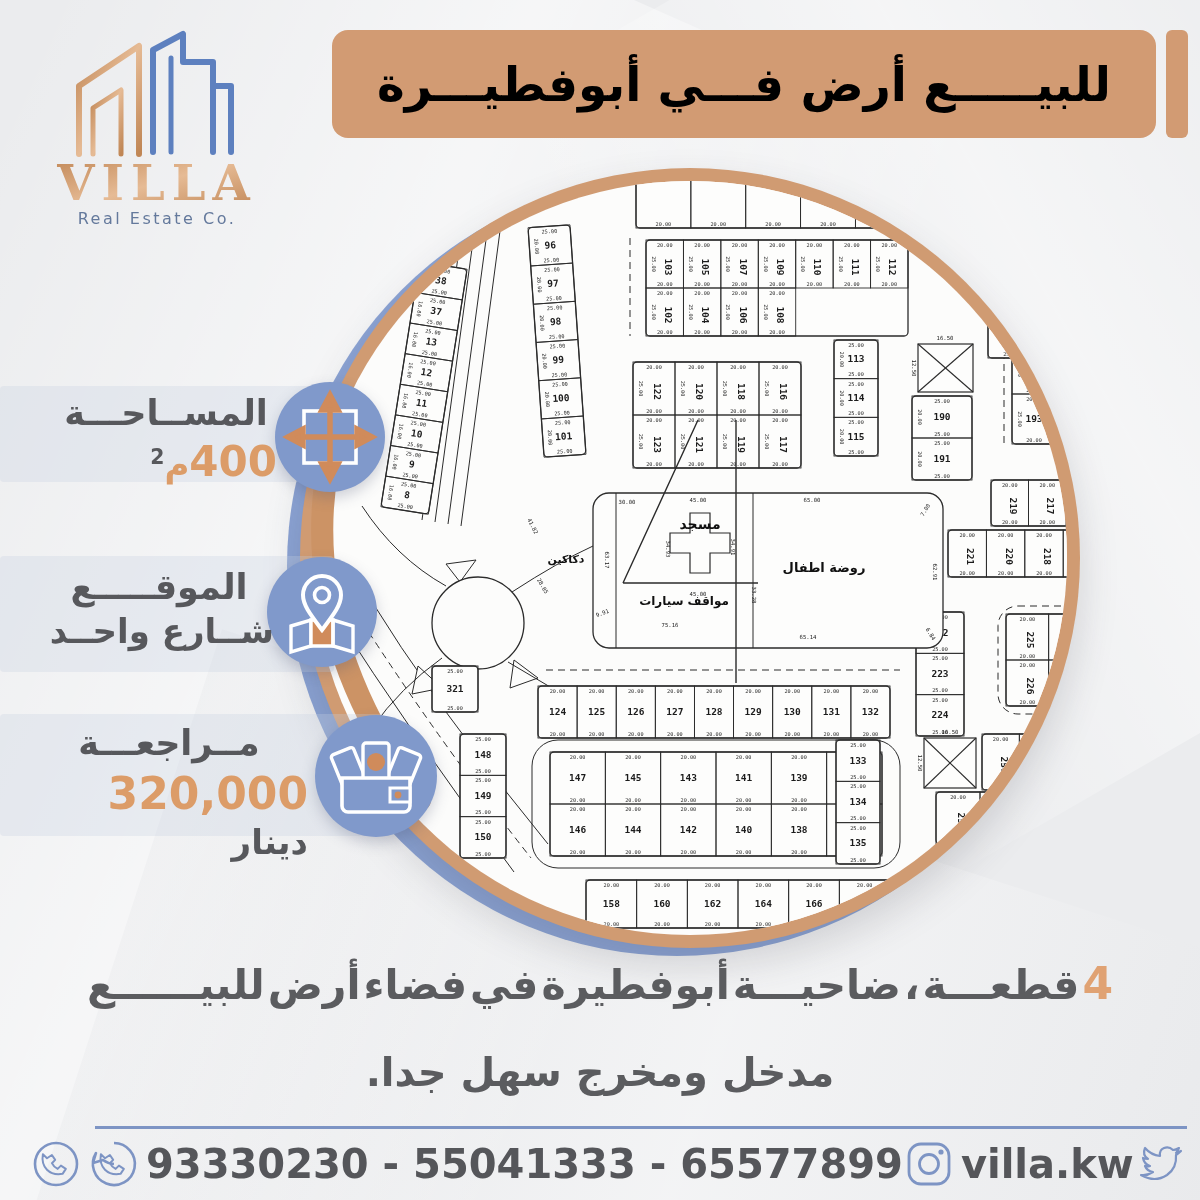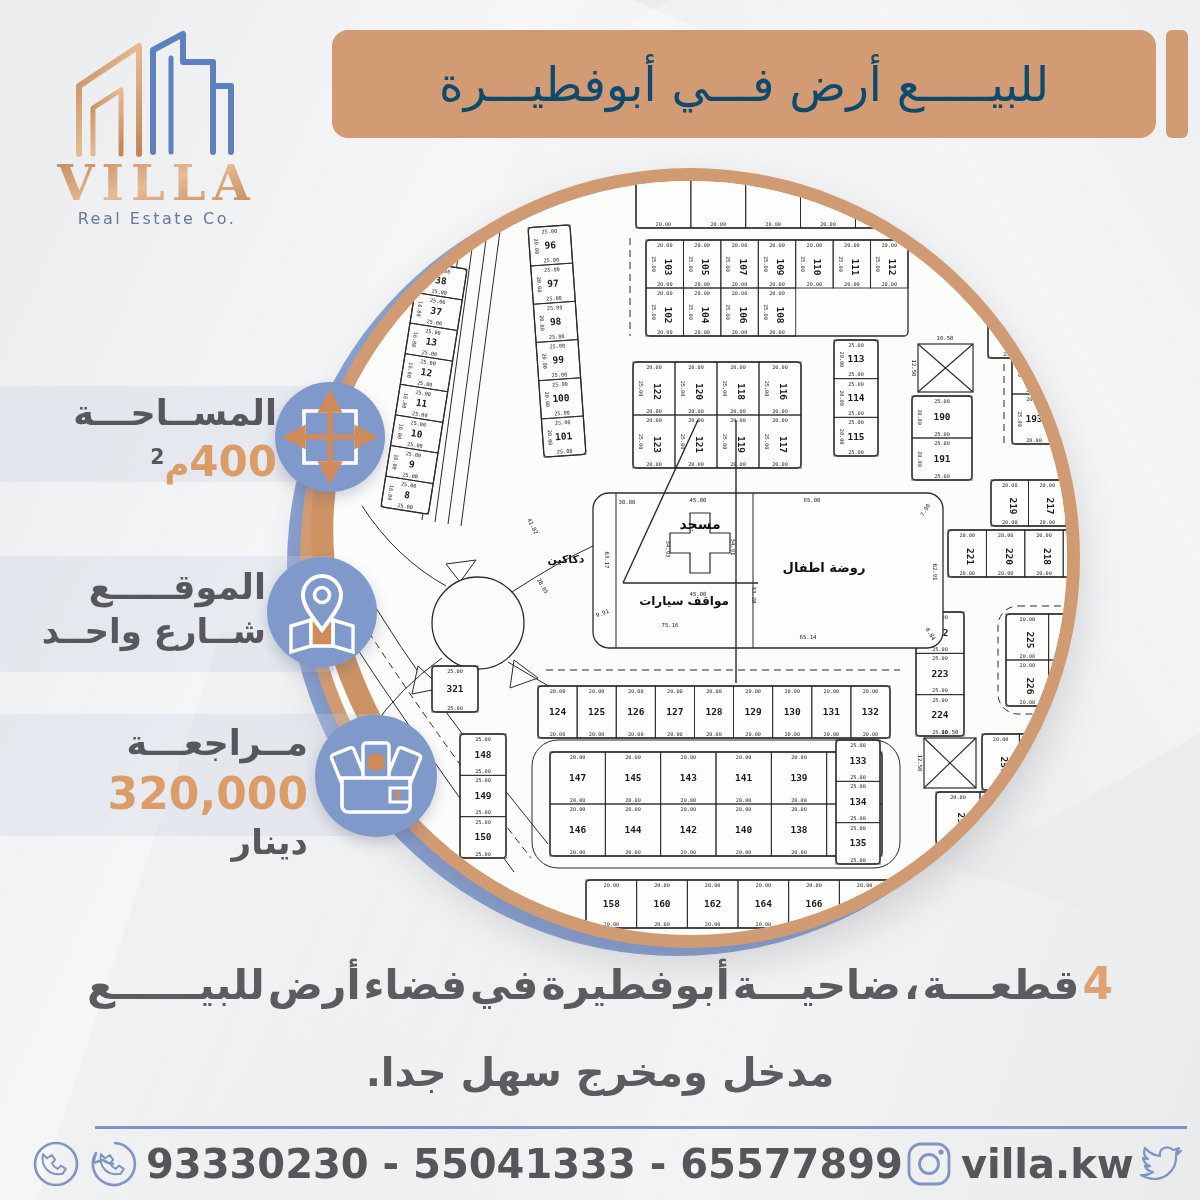--- a/index.html
+++ b/index.html
@@ -9,21 +9,21 @@
   #bg1{left:-200px;top:-100px;width:900px;height:1500px;transform:rotate(24deg);
        background:linear-gradient(90deg,rgba(255,255,255,0) 0%,rgba(255,255,255,.55) 50%,rgba(255,255,255,0) 100%);}
   #bg2{right:-250px;top:-150px;width:800px;height:900px;transform:rotate(-30deg);
        background:linear-gradient(90deg,rgba(255,255,255,0),rgba(255,255,255,.5),rgba(255,255,255,0));}
   #bg3{left:100px;bottom:-200px;width:1200px;height:600px;transform:rotate(18deg);
        background:linear-gradient(90deg,rgba(140,145,155,.05),rgba(255,255,255,.4),rgba(140,145,155,.04));}
 
   
   #banner{position:absolute;left:332px;top:30px;width:824px;height:108px;background:#d29b73;
           border-radius:16px;display:flex;align-items:center;justify-content:center;}
-  #banner .t{color:#0c4a6e;font-size:47px;font-weight:400;direction:rtl;white-space:nowrap;}
+  #banner .t{color:#000000;font-size:47px;font-weight:700;direction:rtl;white-space:nowrap;}
   #banner-bar{position:absolute;left:1166px;top:30px;width:22px;height:108px;background:#d29b73;border-radius:6px;}
 
   
   #map-wrap{position:absolute;left:287px;top:155px;width:806px;height:806px;}
   #map-blue{position:absolute;left:0px;top:21px;width:780px;height:780px;border-radius:50%;background:#8ba3d4;}
   #map-ring{position:absolute;left:13px;top:13px;width:780px;height:780px;border-radius:50%;background:#d09b72;
             box-shadow:0 18px 38px rgba(60,60,70,.18);}
   #map-inner{position:absolute;left:26px;top:26px;width:754px;height:754px;border-radius:50%;
              background:#fcfcfb;overflow:hidden;}
 
@@ -35,23 +35,23 @@
   #icon-location{left:267px;top:557px;width:110px;height:110px;}
   #icon-price{left:315px;top:715px;width:122px;height:122px;}
 
   .info-band{position:absolute;background:rgba(198,207,224,.30);border-radius:4px;}
   #band1{left:0;top:386px;width:342px;height:96px;}
   #band2{left:0;top:556px;width:334px;height:116px;}
   #band3{left:0;top:714px;width:384px;height:122px;}
 
   .info-text{position:absolute;direction:rtl;text-align:right;color:#57585c;line-height:1.25;}
   #info-area{left:55px;top:392px;width:222px;}
-  #info-location{left:36px;top:566px;width:230px;}
+  #info-location{left:44px;top:566px;width:230px;}
   #info-price{left:30px;top:722px;width:278px;}
-  .info-label{font-size:35px;font-weight:700;color:#57585c;}
+  .info-label{font-size:35px;font-weight:700;color:#57585c;text-align:center;}
   .info-value{font-size:34px;font-weight:700;color:#57585c;}
   .orange-num{color:#dc9c68;}
   #info-area .num{font-size:42px;}
   #info-price .num{font-size:44px;letter-spacing:1px;}
   sup{font-size:60%;}
 
   
   #logo{position:absolute;left:35px;top:22px;}
 
   

